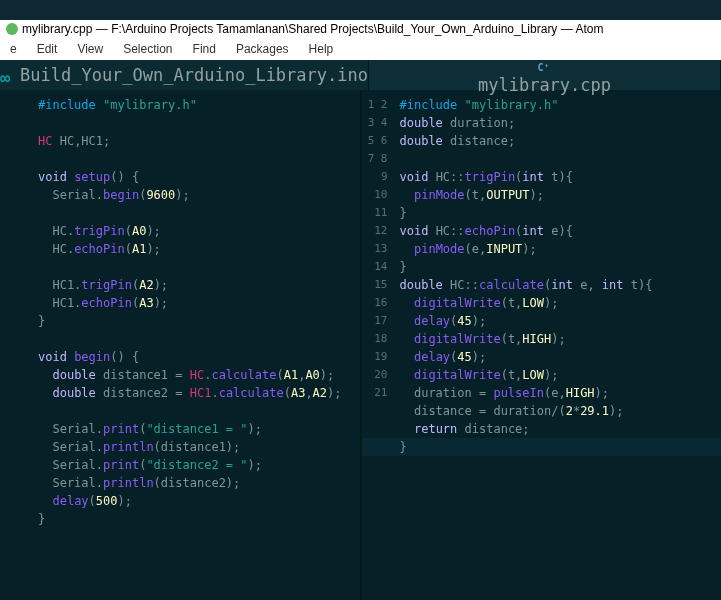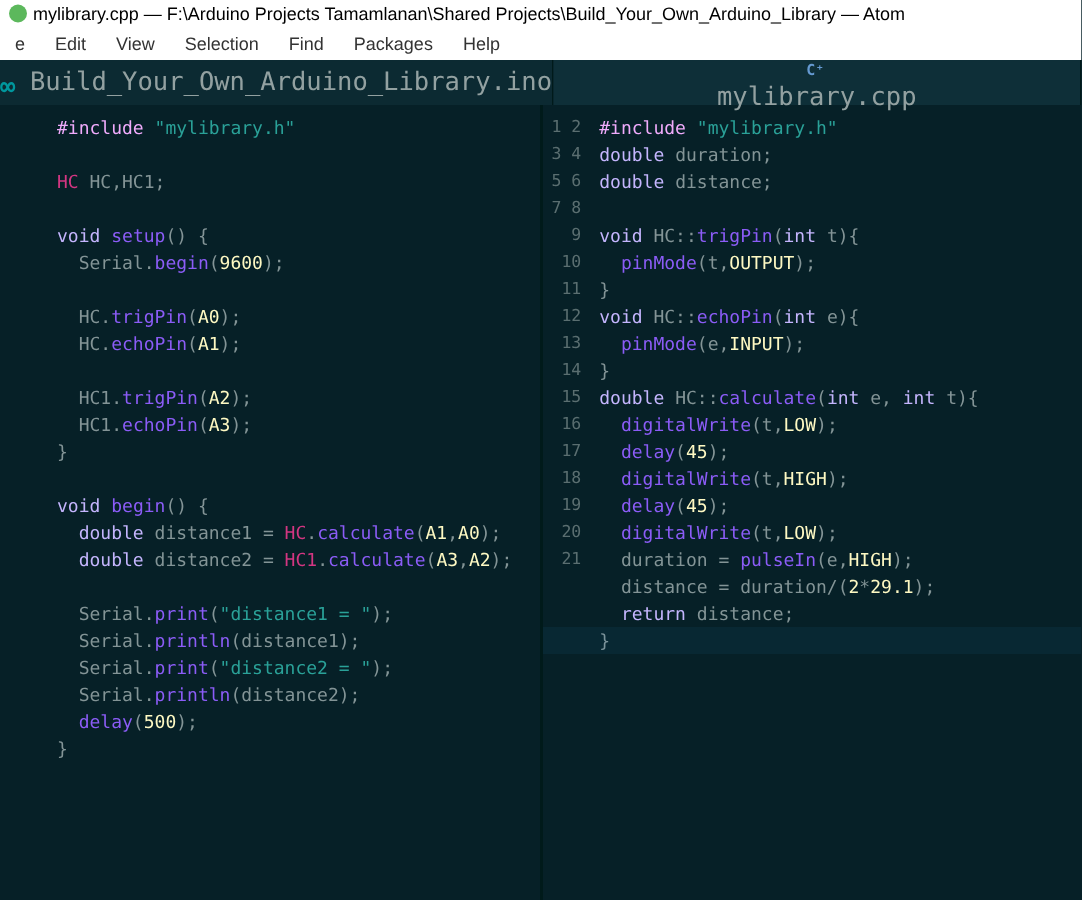--- a/index.html
+++ b/index.html
@@ -14,20 +14,21 @@
     }
     .title-bar {
       background: #fff;
       color: #000;
       padding: 2px 6px;
       font-family: "Segoe UI", sans-serif;
       font-size: 12px;
       display: flex;
       align-items: center;
       gap: 4px;
+      margin-top: 20px;
     }
     .title-bar .app-icon {
       width: 12px;
       height: 12px;
       background: #5cb85c;
       border-radius: 50%;
     }
     .menu-bar {
       background: #fff;
       color: #333;
@@ -86,21 +87,21 @@
     }
     .code {
       flex: 1;
       padding: 6px 0 6px 4px;
       font-size: 12px;
       line-height: 18px;
       white-space: pre;
       color: #839496;
     }
     .code .kw { color: #c4b5fd; }      
-    .code .dir { color: #f0abfc; }     
+    .code .dir { color: #0ea5e9; }     
     .code .str { color: #2aa198; }     
     .code .num { color: #fef9c3; }     
     .code .fn  { color: #8b5cf6; }     
     .code .type { color: #d33682; }
     .code .id  { color: #839496; }
     .cursor-line {
       position: absolute;
       left: 0; right: 0;
       height: 18px;
       background: rgba(38, 139, 210, 0.08);

